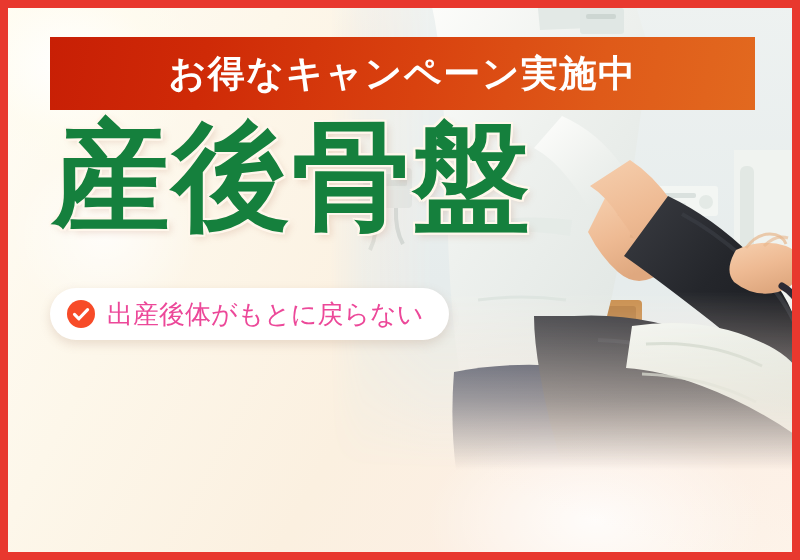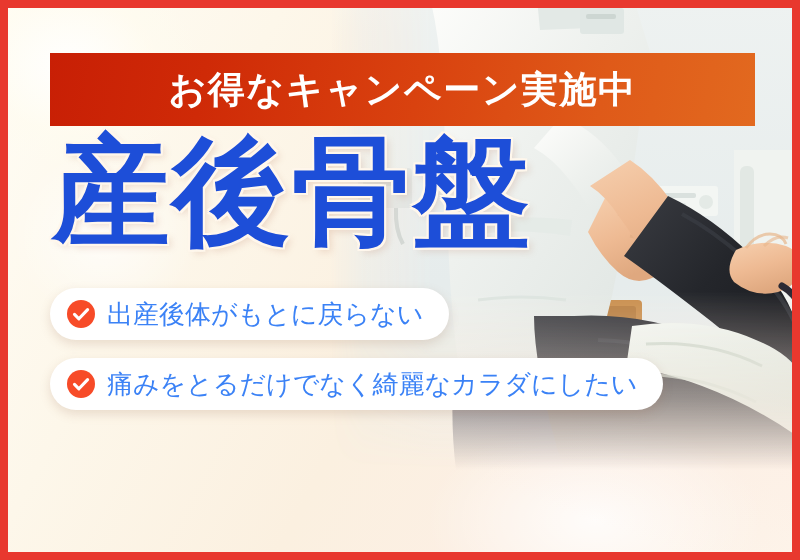--- a/index.html
+++ b/index.html
@@ -80,39 +80,38 @@
 
   
   .ribbon {
     position: absolute;
     left: 50px; top: 37px;
     width: 705px; height: 73px;
     background: linear-gradient(100deg, #c81f05 0%, #cf2a07 22%, #d9420f 52%, #df5a19 78%, #e2691f 100%);
     display: flex;
     align-items: center;
     justify-content: center;
-    margin-top: 16px;
   }
   .ribbon-text {
     color: #ffffff;
     font-size: 37px;
     font-weight: bold;
     letter-spacing: 1.5px;
     line-height: 1;
     white-space: nowrap;
   }
 
   
   .headline {
     position: absolute;
-    left: 52px; top: 122px;
+    left: 52px; top: 107px;
     font-size: 118px;
     font-weight: bold;
     line-height: 1.18;
-    color: #1d4ed8;
+    color: #15803d;
     letter-spacing: 2px;
     white-space: nowrap;
     text-shadow:
       2px 0 0 #fff7ec, -2px 0 0 #fff7ec,
       0 2px 0 #fff7ec, 0 -2px 0 #fff7ec,
       2px 2px 0 #fff7ec, -2px 2px 0 #fff7ec,
       2px -2px 0 #fff7ec, -2px -2px 0 #fff7ec,
       4px 4px 7px rgba(180,120,90,0.22);
     text-align: right;
   }
@@ -133,21 +132,21 @@
     width: max-content;
     box-shadow: 0 4px 11px rgba(150,105,80,0.20);
   }
   .check {
     flex: 0 0 auto;
     width: 28px; height: 28px;
     margin-right: 12px;
     display: block;
   }
   .pill-text {
-    color: #3b82f6;
+    color: #ec4899;
     font-size: 26px;
     font-weight: 500;
     line-height: 1;
     white-space: nowrap;
   }
 
   
   .frame {
     position: absolute;
     inset: 0;
@@ -265,24 +264,17 @@
 
     <div class="pill">
       <svg class="check" viewBox="0 0 28 28">
         <circle cx="14" cy="14" r="14" fill="#f74b28"></circle>
         <path d="M7.5 14.4 l4.4 4.4 l8.7 -9.2" stroke="#ffffff" stroke-width="3.1" fill="none" stroke-linecap="round" stroke-linejoin="round"></path>
       </svg>
       <span class="pill-text">出産後体がもとに戻らない</span>
     </div>
 
 
-    <div class="pill">
-      <svg class="check" viewBox="0 0 28 28">
-        <circle cx="14" cy="14" r="14" fill="#f74b28"></circle>
-        <path d="M7.5 14.4 l4.4 4.4 l8.7 -9.2" stroke="#ffffff" stroke-width="3.1" fill="none" stroke-linecap="round" stroke-linejoin="round"></path>
-      </svg>
-      <span class="pill-text">痛みをとるだけでなく綺麗なカラダにしたい</span>
-    </div>
 
   </div>
 
   <div class="frame"></div>
 </div>
 
 </body></html>

